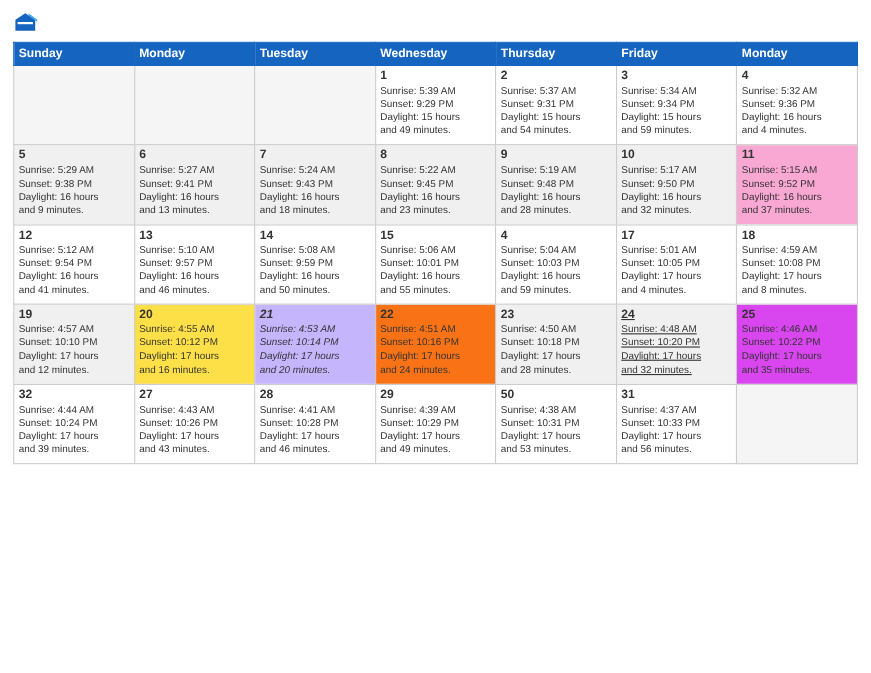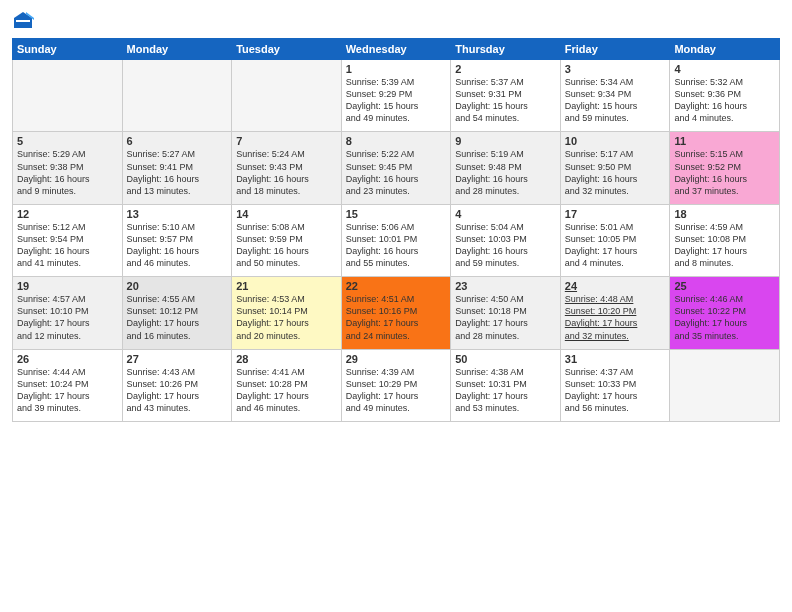--- a/index.html
+++ b/index.html
@@ -210,25 +210,25 @@
           <td>
             <span class="day-number">18</span>
             <div class="day-info">Sunrise: 4:59 AM<br>Sunset: 10:08 PM<br>Daylight: 17 hours<br>and 8 minutes.</div>
           </td>
         </tr>
         <tr>
           <td style="background: rgb(240, 240, 240);">
             <span class="day-number">19</span>
             <div class="day-info">Sunrise: 4:57 AM<br>Sunset: 10:10 PM<br>Daylight: 17 hours<br>and 12 minutes.</div>
           </td>
-          <td style="background: #e5e5e5;">
+          <td style="background: #fde047;">
             <span class="day-number">20</span>
             <div class="day-info">Sunrise: 4:55 AM<br>Sunset: 10:12 PM<br>Daylight: 17 hours<br>and 16 minutes.</div>
           </td>
-          <td style="background: #fef9c3;">
+          <td style="background: #c4b5fd; font-style: italic;">
             <span class="day-number">21</span>
             <div class="day-info">Sunrise: 4:53 AM<br>Sunset: 10:14 PM<br>Daylight: 17 hours<br>and 20 minutes.</div>
           </td>
           <td style="background: #f97316;">
             <span class="day-number">22</span>
             <div class="day-info">Sunrise: 4:51 AM<br>Sunset: 10:16 PM<br>Daylight: 17 hours<br>and 24 minutes.</div>
           </td>
           <td style="background: rgb(240, 240, 240); margin-left: 15px;">
             <span class="day-number">23</span>
             <div class="day-info">Sunrise: 4:50 AM<br>Sunset: 10:18 PM<br>Daylight: 17 hours<br>and 28 minutes.</div>
@@ -237,21 +237,21 @@
             <span class="day-number">24</span>
             <div class="day-info">Sunrise: 4:48 AM<br>Sunset: 10:20 PM<br>Daylight: 17 hours<br>and 32 minutes.</div>
           </td>
           <td style="background: #d946ef;">
             <span class="day-number">25</span>
             <div class="day-info">Sunrise: 4:46 AM<br>Sunset: 10:22 PM<br>Daylight: 17 hours<br>and 35 minutes.</div>
           </td>
         </tr>
         <tr>
           <td>
-            <span class="day-number">26</span>
+            <span class="day-number">32</span>
             <div class="day-info">Sunrise: 4:44 AM<br>Sunset: 10:24 PM<br>Daylight: 17 hours<br>and 39 minutes.</div>
           </td>
           <td>
             <span class="day-number">27</span>
             <div class="day-info">Sunrise: 4:43 AM<br>Sunset: 10:26 PM<br>Daylight: 17 hours<br>and 43 minutes.</div>
           </td>
           <td>
             <span class="day-number">28</span>
             <div class="day-info">Sunrise: 4:41 AM<br>Sunset: 10:28 PM<br>Daylight: 17 hours<br>and 46 minutes.</div>
           </td>

